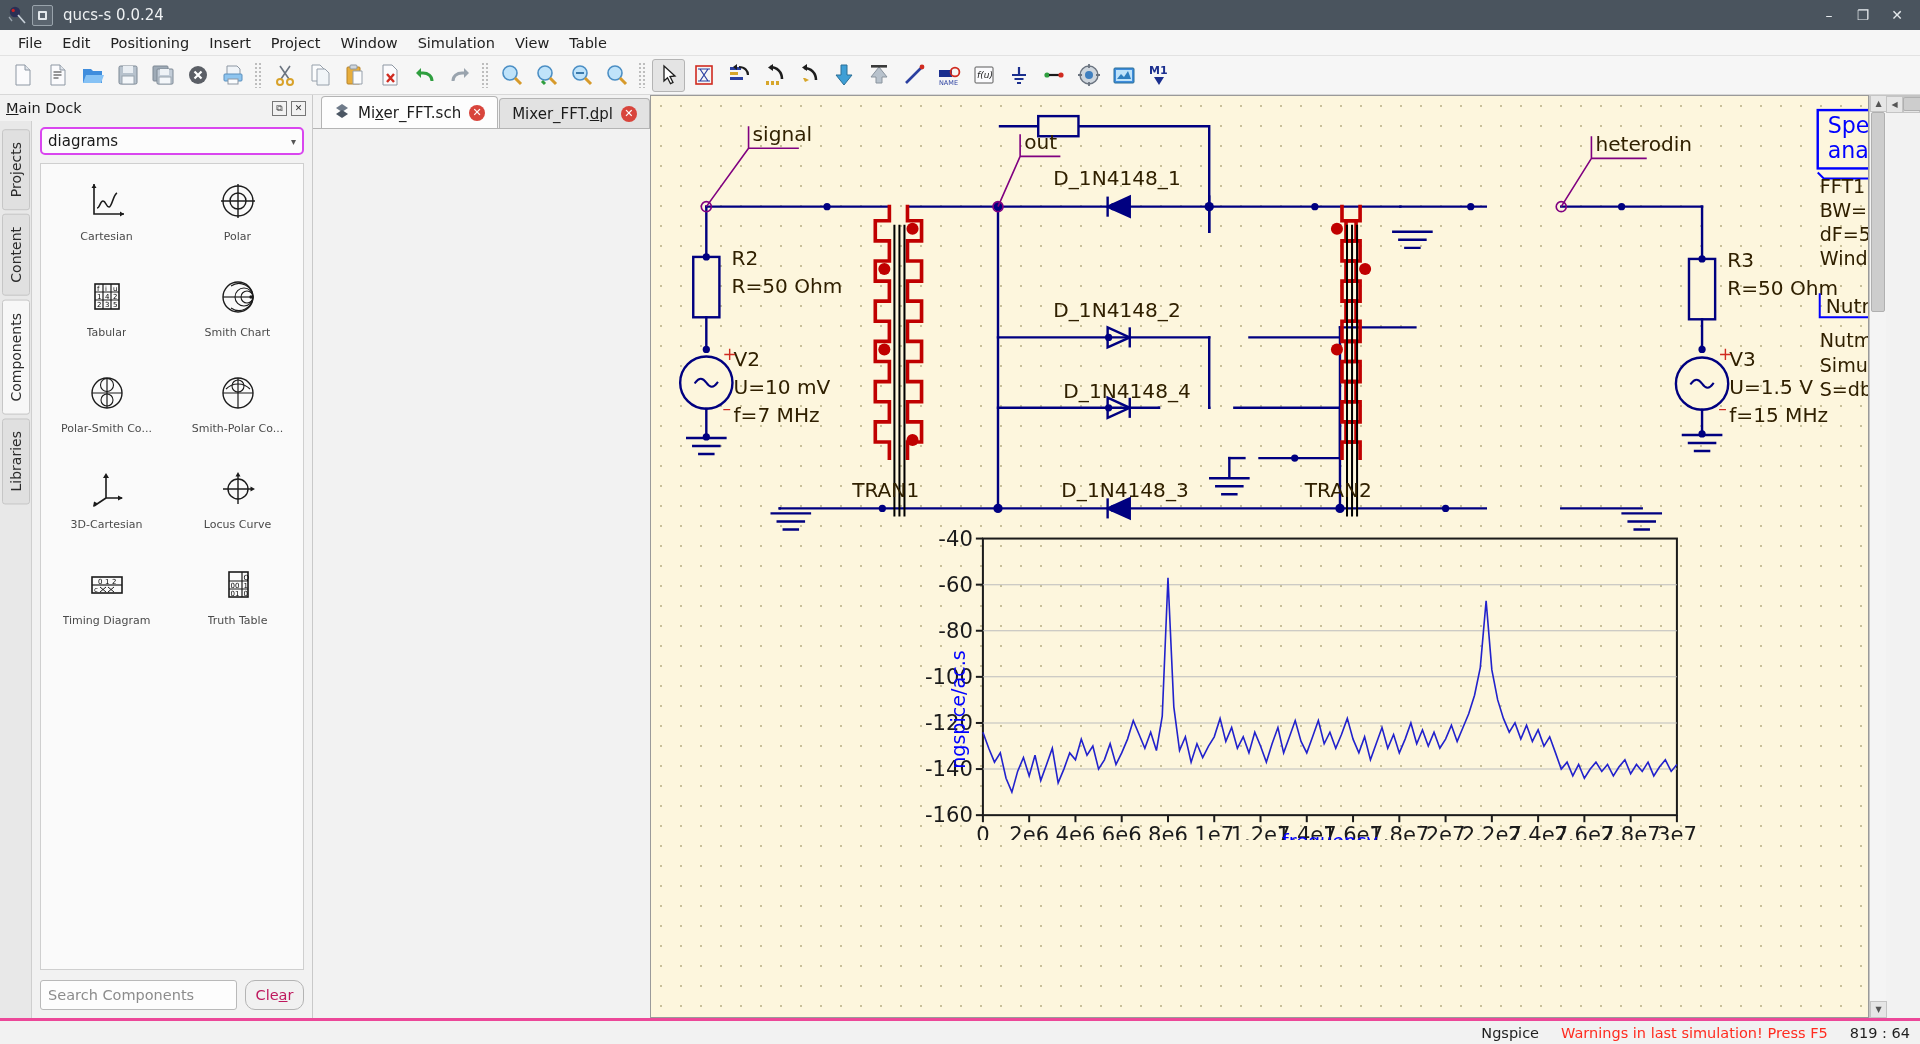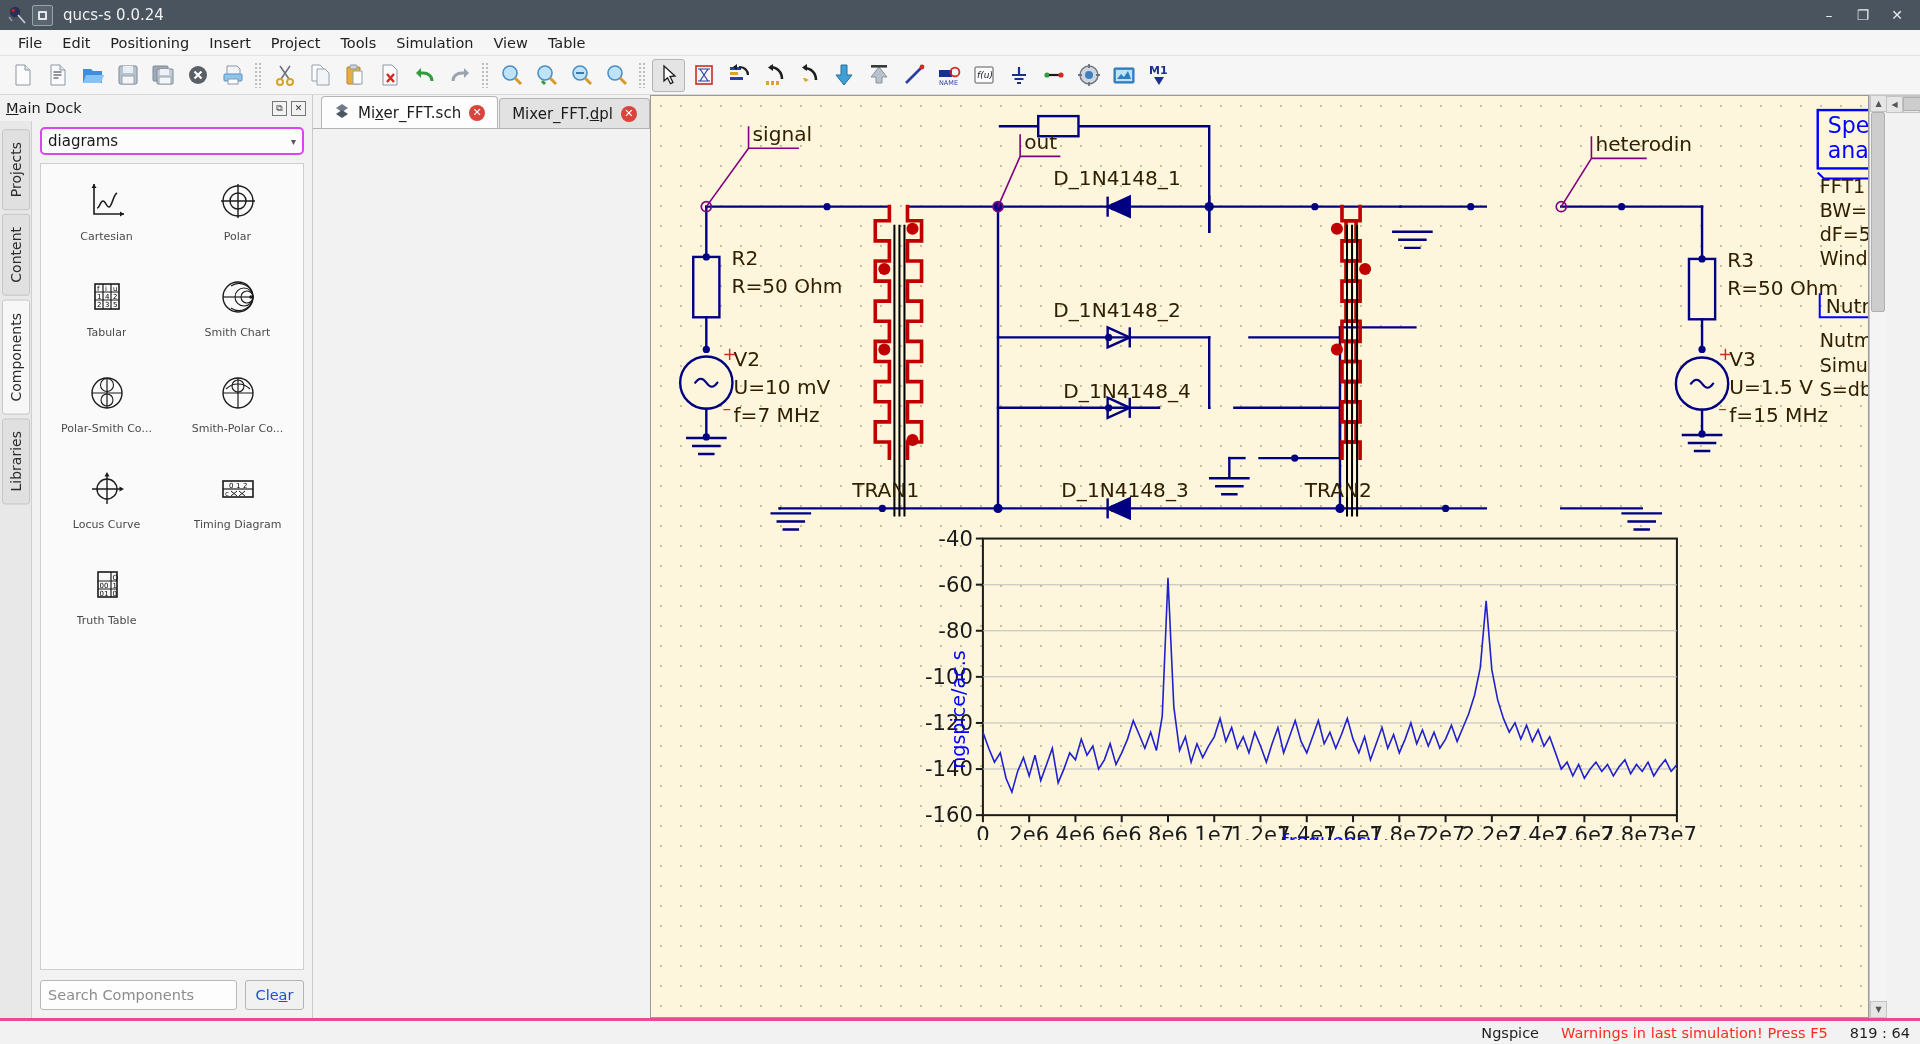--- a/index.html
+++ b/index.html
@@ -79,21 +79,21 @@
         padding-top:6px; }
   .gi .ic { width:46px; height:46px; display:flex; align-items:center; justify-content:center; }
   .gi .lb { margin-top:6px; font-size:11px; color:#4a4a4a; text-align:center;
             max-width:130px; white-space:nowrap; overflow:hidden; }
   #searchrow { margin-top:10px; display:flex; gap:8px; }
   #searchin { flex:1; height:30px; background:#fdfdfd; border:1px solid #b9b9b9;
               border-radius:3px; padding:0 7px; font-size:14.5px; color:#000000;
               font-family:inherit; }
   #searchin::placeholder { color:#8c8c8c; }
   #clearbtn { width:92px; height:30px; background:#f1f1f1; border:1px solid #b4b4b4;
-              border-radius:3px; font-size:14.5px; color:#1d4ed8; font-family:inherit; }
+              border-radius:10px; font-size:14.5px; color:#be185d; font-family:inherit; }
   #clearbtn u { text-decoration:underline; }
   
   #editor { flex:1; display:flex; min-width:0; background:#f2f2f2;}
   #tabbar { height:34px; display:flex; align-items:flex-end; padding-left:8px; gap:1px;
             border-bottom:1px solid #b4b4b4; background:#f2f2f2;}
   .tab { height:30px; display:flex; align-items:center; gap:8px; padding:0 12px;
          border:1px solid #b4b4b4; border-bottom:none;
          border-top-left-radius:4px; border-top-right-radius:4px;
          font-size:15px; color:#1b1b1b; background:#e2e2e2; }
   .tab.sel { background:#fdfdfd; height:32px; }
@@ -146,21 +146,21 @@
   <div class="tb-btn">❐</div>
   <div class="tb-btn close">✕</div>
 </div>
 
 <div id="menubar">
   <div class="mi">File</div>
   <div class="mi">Edit</div>
   <div class="mi">Positioning</div>
   <div class="mi">Insert</div>
   <div class="mi">Project</div>
-  <div class="mi">Tools</div>
+  <div class="mi">Window</div>
   <div class="mi">Simulation</div>
   <div class="mi">View</div>
   <div class="mi">Table</div>
 </div>
 
 <div id="toolbar">
   <div class="tbi">
       <svg width="24" height="24" viewBox="0 0 24 24">
         <path d="M5 2h9l5 5v15H5z" fill="#fbfbfd" stroke="#8d97a3"></path>
         <path d="M14 2v5h5" fill="#dfe4ea" stroke="#8d97a3"></path>
@@ -469,20 +469,29 @@
               <svg width="42" height="42" viewBox="0 0 42 42">
                   <circle cx="21" cy="21" r="15" fill="none" stroke="#1b1b1b" stroke-width="1.4"></circle>
                   <circle cx="21" cy="14" r="6" fill="none" stroke="#1b1b1b" stroke-width="1.1"></circle>
                   <path d="M6 21h30M21 6v30" stroke="#1b1b1b" stroke-width="1.2"></path>
                   <path d="M9 17a17 17 0 0124 0" fill="none" stroke="#1b1b1b" stroke-width="1.1"></path>
                 </svg>
             </div>
             <div class="lb">Smith-Polar Co...</div>
           </div>
 
+          <div class="gi">
+            <div class="ic">
+              <svg width="42" height="42" viewBox="0 0 42 42">
+                  <path d="M20 30V7M20 30h16M20 30L8 38" stroke="#1b1b1b" stroke-width="1.6" fill="none"></path>
+                  <path d="M20 5l-3 5h6zM37 30l-5-2.5v5zM7 39l1-5.5 4 2z" fill="#1b1b1b"></path>
+                </svg>
+            </div>
+            <div class="lb">3D-Cartesian</div>
+          </div>
 
           <div class="gi">
             <div class="ic">
               <svg width="42" height="42" viewBox="0 0 42 42">
                   <circle cx="21" cy="21" r="10" fill="none" stroke="#1b1b1b" stroke-width="1.4"></circle>
                   <path d="M21 36V6M6 21h30" stroke="#1b1b1b" stroke-width="1.4"></path>
                   <path d="M21 4l-2.5 4.5h5zM38 21l-4.5-2.5v5z" fill="#1b1b1b"></path>
                 </svg>
             </div>
             <div class="lb">Locus Curve</div>

